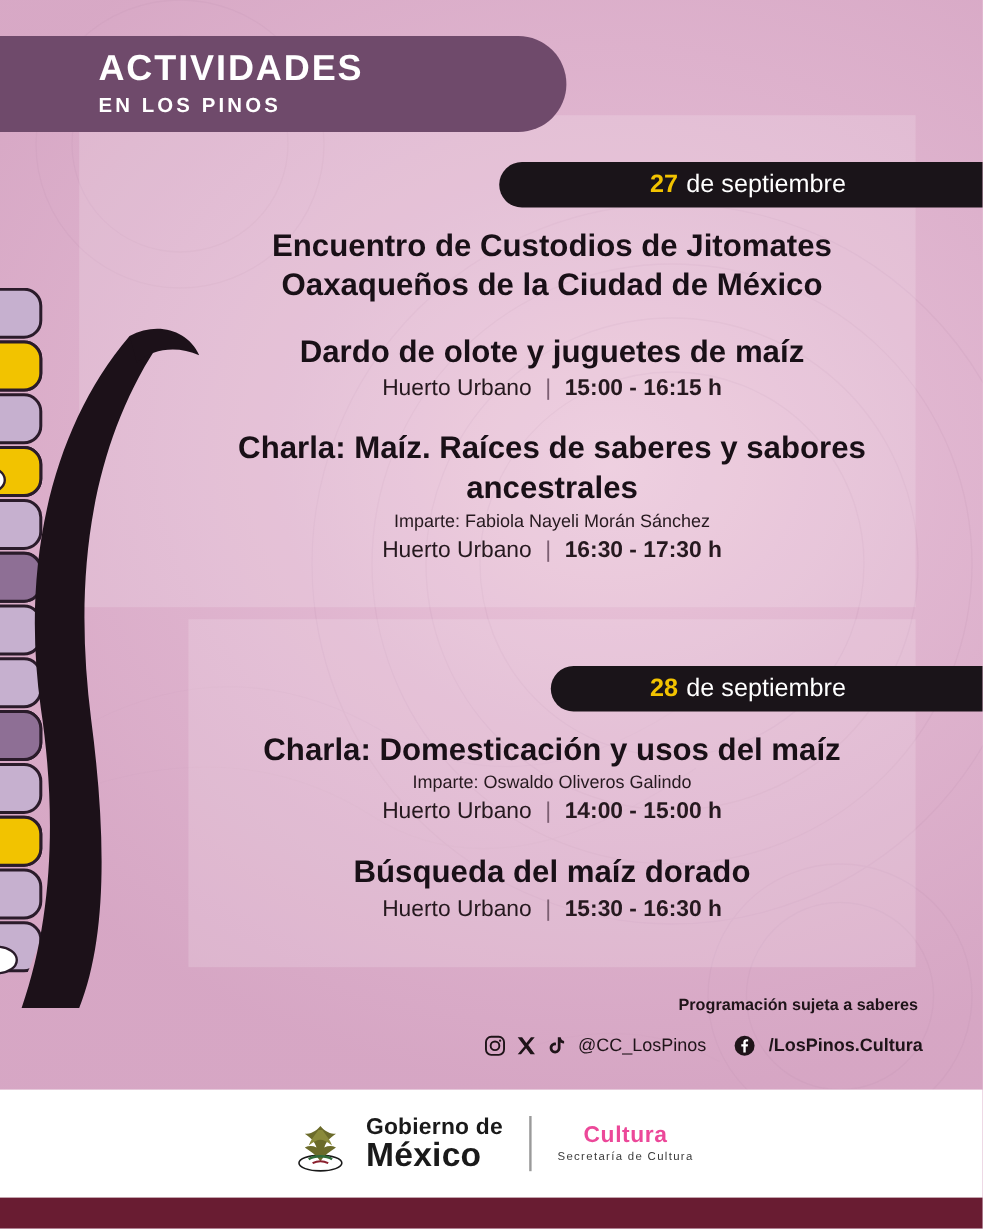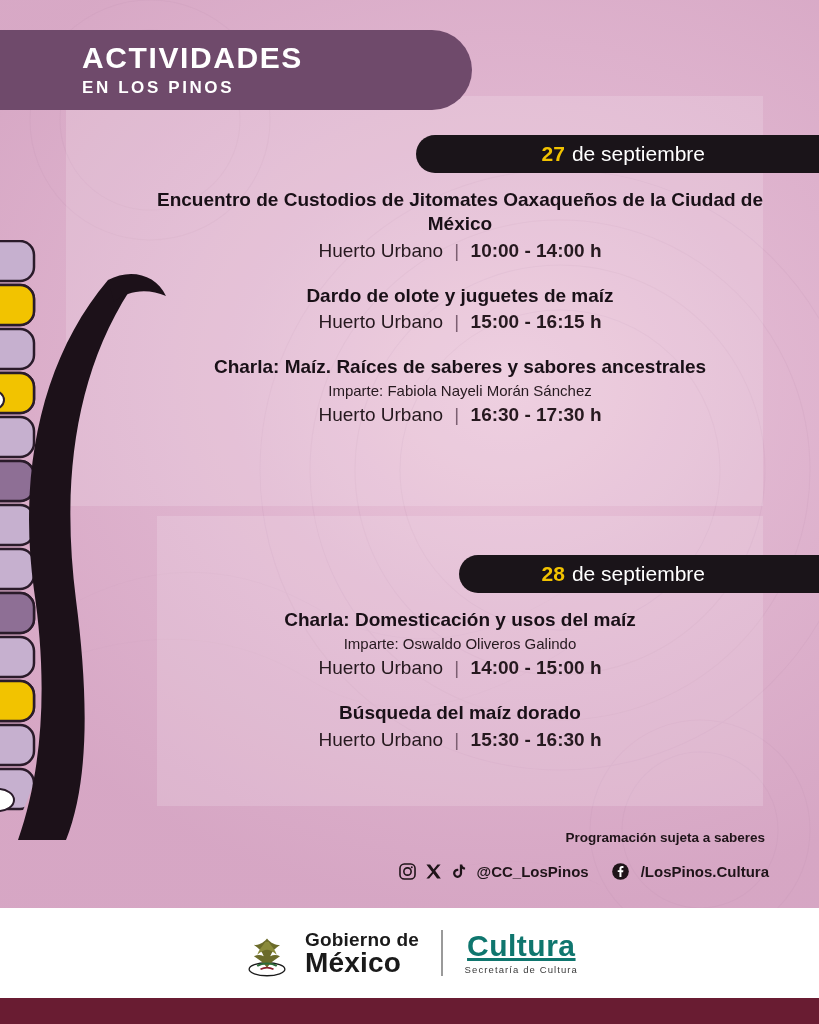--- a/index.html
+++ b/index.html
@@ -94,21 +94,21 @@
 
   
   .events { position: absolute; left: 157px; width: 606px; text-align: center; }
   .events-1 { top: 188px; }
   .events-2 { top: 608px; }
 
   .event { margin-bottom: 22px; }
   .event:last-child { margin-bottom: 0; }
   .ev-title {
     color: #191017;
-    font-size: 19px;
+    font-size: 26px;
     font-weight: bold;
     line-height: 1.28;
   }
   .ev-sub {
     color: #26191f;
     font-size: 15px;
     line-height: 1.4;
     margin-top: 1px;
   }
   .ev-meta {
@@ -132,21 +132,21 @@
   }
   .social {
     position: absolute;
     right: 50px; top: 862px;
     display: flex;
     align-items: center;
     gap: 8px;
     color: #1f1419;
     font-size: 15px;
   }
-  .social .handle { font-weight: bold; margin-left: 2px; margin-right: 14px; }
+  .social .handle { font-weight: normal; margin-left: 2px; margin-right: 14px; }
   .social .handle2 { font-weight: bold; margin-left: 3px; }
   .sicon { display: inline-flex; align-items: center; justify-content: center; }
 
   
   .footer {
     position: absolute;
     left: 0; bottom: 0;
     width: 819px; height: 116px;
     background: #ffffff;
     padding-left: 45px;
@@ -159,21 +159,21 @@
     justify-content: center;
     gap: 22px;
   }
   .gob-lock { display: flex; align-items: center; gap: 12px; }
   .eagle { width: 52px; height: 52px; }
   .gob-text { line-height: 1; }
   .gob-line1 { font-size: 19px; color: #1a1a1a; font-weight: bold; letter-spacing: .2px; }
   .gob-line2 { font-size: 28px; color: #1a1a1a; font-weight: bold; letter-spacing: .2px; }
   .divider-v { width: 1.5px; height: 46px; background: #9a9a9a; }
   .cult { line-height: 1; text-align: center; }
-  .cult-main { font-size: 30px; color: #0f766e; font-weight: bold; letter-spacing: .5px; text-decoration: underline; }
+  .cult-main { font-size: 19px; color: #ec4899; font-weight: bold; letter-spacing: .5px; }
   .cult-sub { font-size: 9.5px; color: #3a3a3a; letter-spacing: 1.1px; margin-top: 4px; }
   .footer-bar {
     position: absolute;
     left: 0; bottom: 0; width: 819px; height: 26px;
     background: #691c32;
   }
 </style>
 </head>
 <body>
 
@@ -288,25 +288,20 @@
   </div>
 
   <div class="date-bar date-bar-1">
     <span class="daynum">27</span>
     <span class="daytxt">de septiembre</span>
   </div>
 
   <div class="events events-1">
     <div class="event">
       <div class="ev-title">Encuentro de Custodios de Jitomates Oaxaqueños de la Ciudad de México</div>
-      <div class="ev-meta">
-        <span>Huerto Urbano</span>
-        <span class="sep">|</span>
-        <span class="hours">10:00 - 14:00 h</span>
-      </div>
     </div>
     <div class="event">
       <div class="ev-title">Dardo de olote y juguetes de maíz</div>
       <div class="ev-meta">
         <span>Huerto Urbano</span>
         <span class="sep">|</span>
         <span class="hours">15:00 - 16:15 h</span>
       </div>
     </div>
     <div class="event">

